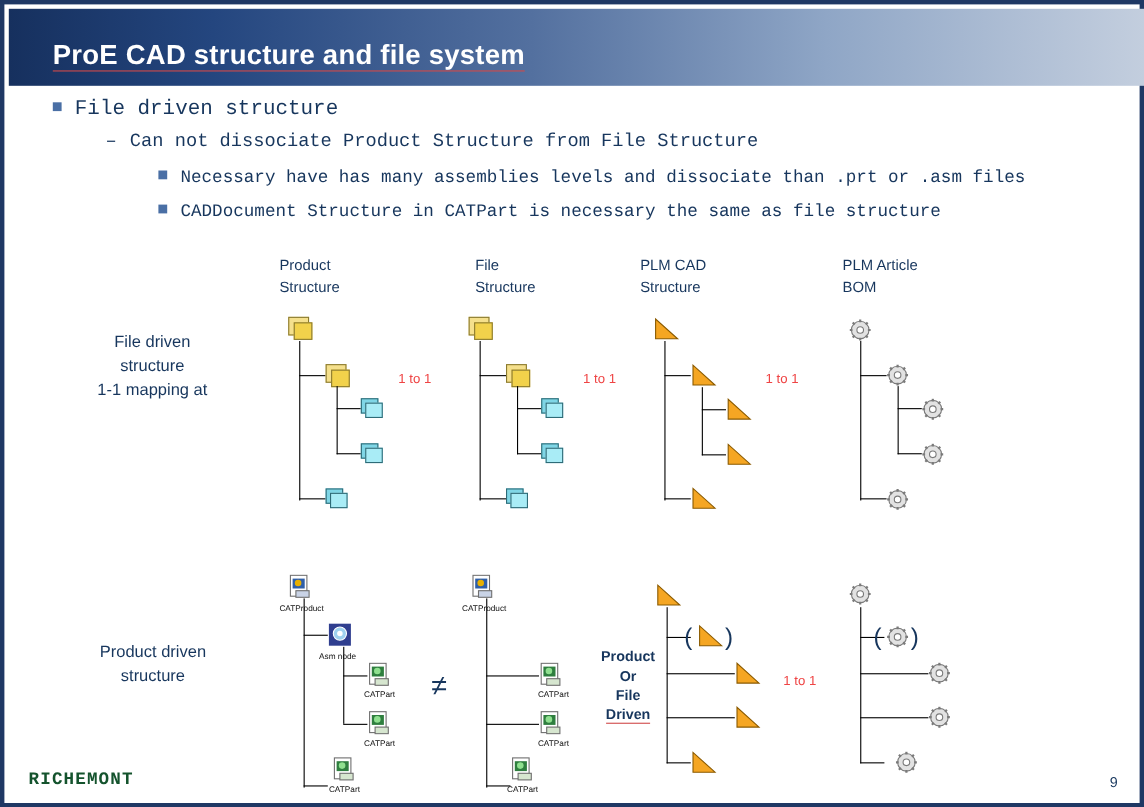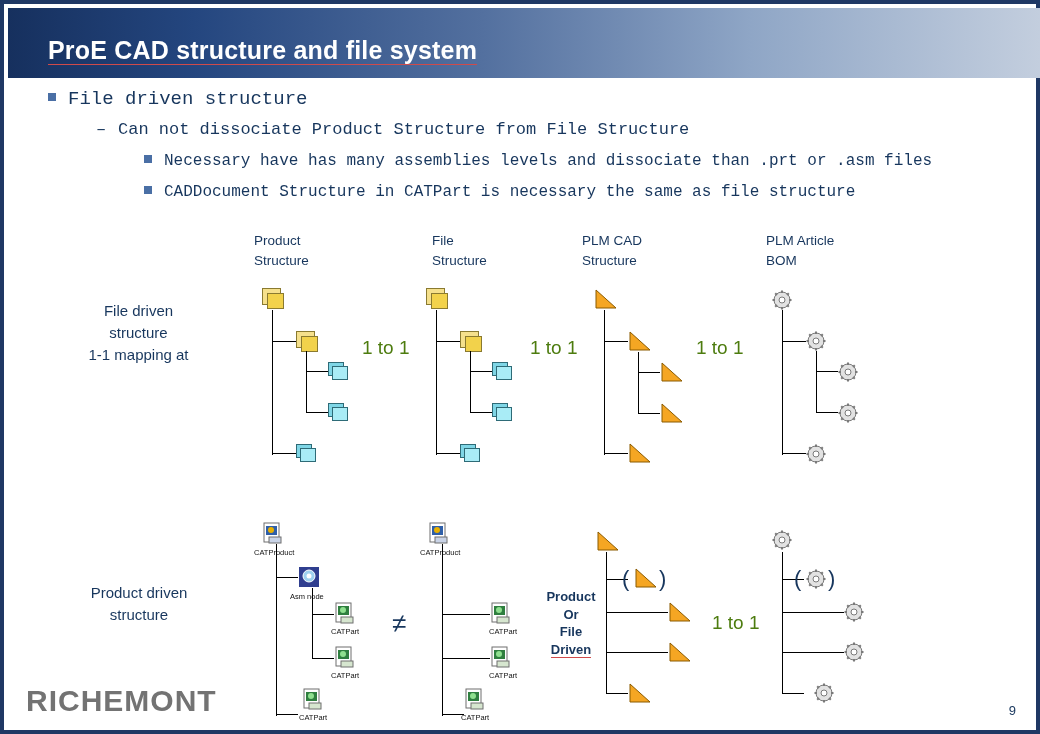--- a/index.html
+++ b/index.html
@@ -54,21 +54,21 @@
   .sq{
     display:inline-block;width:8px;height:8px;background:#4a6fa5;
     margin-right:12px;vertical-align:middle;margin-bottom:3px;
   }
   .dash{display:inline-block;width:12px;margin-right:10px;color:#17365d;}
   .u{border-bottom:1px solid #d04a4a;}
   
   .colhdr{position:absolute;font-size:13.5px;color:#17365d;line-height:1.45;}
   
   .rowlbl{position:absolute;font-size:15px;color:#17365d;text-align:center;line-height:1.45;}
-  .oneto1{position:absolute;font-size:19px;color:#4d7c0f;}
+  .oneto1{position:absolute;font-size:12px;color:#ef4444;}
   .neq{position:absolute;font-size:26px;color:#17365d;}
   .paren{position:absolute;font-size:22px;color:#17365d;}
   .podf{position:absolute;font-size:13px;font-weight:bold;color:#17365d;text-align:center;line-height:1.35;}
   
   .vline{position:absolute;background:#000;width:1px;}
   .hline{position:absolute;background:#000;height:1px;}
   
   .ico{position:absolute;}
   
   .asm{width:22px;height:20px;}
@@ -83,22 +83,22 @@
   .tri svg{display:block;}
   
   .gear{width:20px;height:20px;}
   .gear svg{display:block;}
   
   .catico{width:22px;height:22px;position:absolute;}
   .catlabel{position:absolute;font-size:7.5px;color:#111;white-space:nowrap;}
   
   #richemont{
     position:absolute;left:22px;bottom:12px;
-    font-family:Liberation Sans, sans-serif;color:#737373;
-    font-size:30px;letter-spacing:1px;font-weight:bold;
+    font-family:Liberation Mono, monospace;color:#14532d;
+    font-size:16px;letter-spacing:1px;font-weight:bold;
   }
   #pagenum{
     position:absolute;right:20px;bottom:12px;font-size:13px;color:#17365d;
   }
 </style>
 </head>
 <body>
 
 <div id="slide">
 

